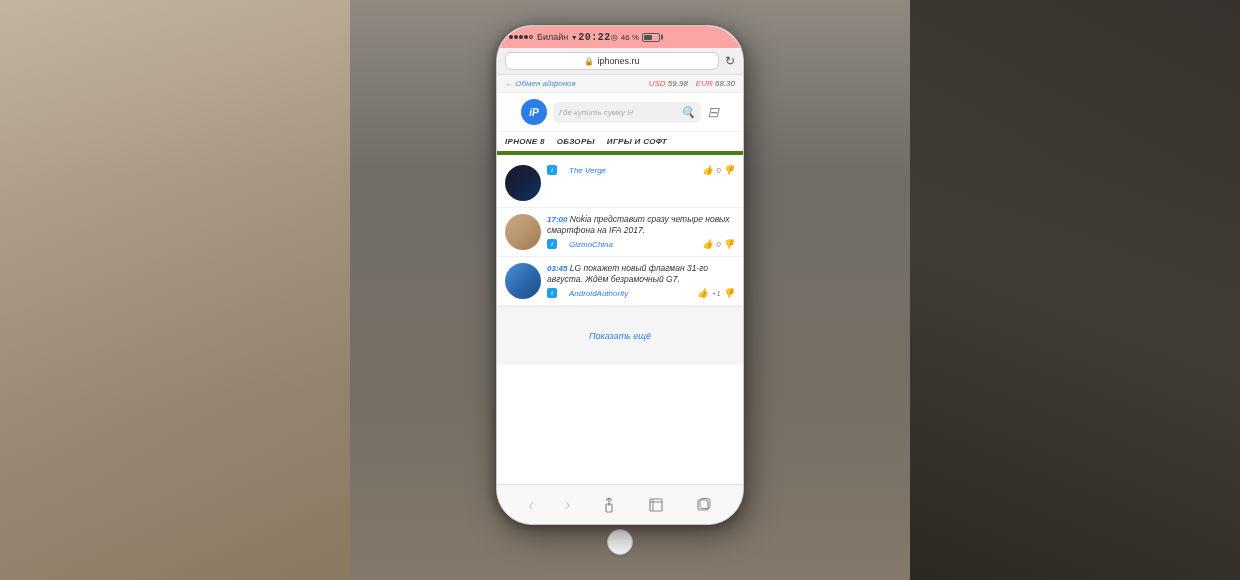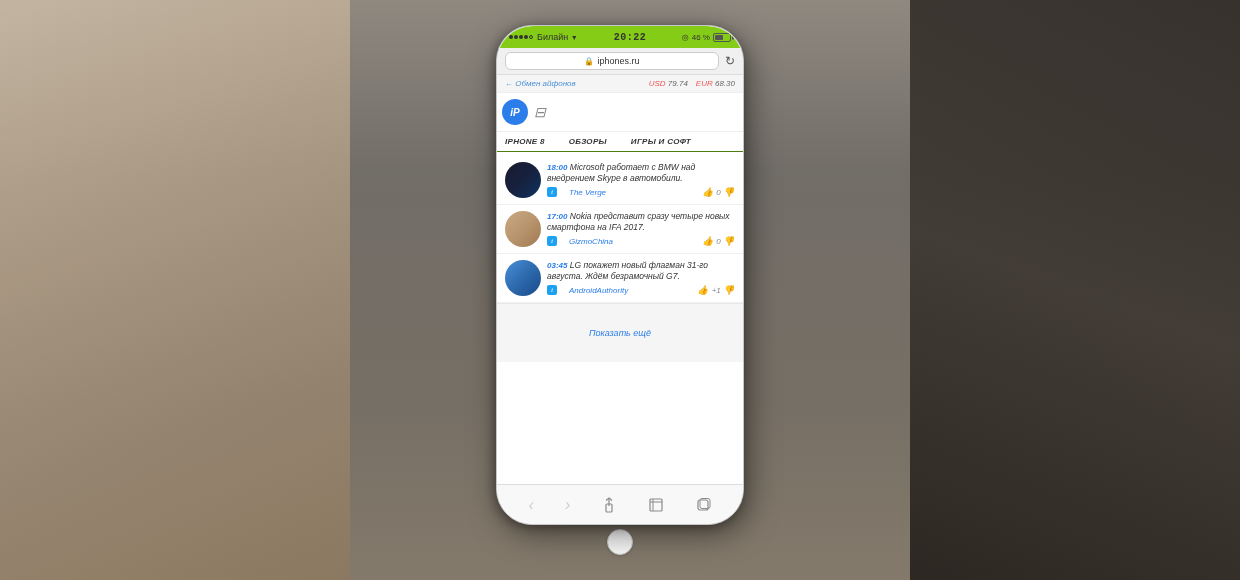--- a/index.html
+++ b/index.html
@@ -92,25 +92,24 @@
       top: 0; left: 0; right: 0; bottom: 0;
       background: #fff;
       border-radius: 36px;
       overflow: hidden;
       display: flex;
       flex-direction: column;
     }
 
     
     .status-bar {
-      background: #84cc16;
+      background: #fca5a5;
       height: 22px;
       display: flex;
       align-items: center;
-      justify-content: space-between;
       padding: 2px 12px;
       font-size: 9px;
       color: #333;
       flex-shrink: 0;
     }
 
     .status-left {
       display: flex;
       align-items: center;
       gap: 2px;
@@ -251,21 +250,21 @@
       display: flex;
       gap: 8px;
       color: #666;
     }
 
     .currency-usd { color: #e55; }
     .currency-eur { color: #e55; }
 
     
     .site-header {
-      padding: 6px 5px;
+      padding: 6px 24px;
       display: flex;
       align-items: center;
       gap: 6px;
       border-bottom: 1px solid #eee;
       text-align: right;
     }
 
     .logo {
       width: 26px;
       height: 26px;
@@ -299,22 +298,22 @@
 
     .signin-icon {
       font-size: 14px;
       color: #888;
     }
 
     
     .nav-menu {
       display: flex;
       padding: 5px 8px;
-      gap: 24px;
-      border-bottom: 1px solid #4d7c0f;
+      gap: 12px;
+      border-bottom: 4px solid #4d7c0f;
       font-size: 8px;
       font-weight: 600;
       color: #333;
       letter-spacing: 0.3px;
     }
 
     .nav-item {
       white-space: nowrap;
     }
 
@@ -540,49 +539,49 @@
           <span class="reload-btn">↻</span>
         </div>
 
         <div class="site-content">
 
           <div class="top-banner">
             <a class="exchange-link">← Обмен айфонов</a>
             <div class="currency-info">
               <span>
                 <span class="currency-usd">USD</span>
-                <span>79.74</span>
+                <span>59.98</span>
               </span>
               <span>
                 <span class="currency-eur">EUR</span>
                 <span>68.30</span>
               </span>
             </div>
           </div>
 
           <div class="site-header">
             <div class="logo">iP</div>
+            <div class="search-box">
+              <span>Где купить сумку H</span>
+              <span class="search-icon-btn">🔍</span>
+            </div>
             <span class="signin-icon">⊟</span>
           </div>
 
           <div class="nav-menu">
             <span class="nav-item">IPHONE 8</span>
             <span class="nav-item">ОБЗОРЫ</span>
             <span class="nav-item">ИГРЫ И СОФТ</span>
           </div>
 
           <div class="news-feed">
 
             <div class="news-item">
               <div class="news-thumb thumb-bmw"></div>
               <div class="news-body">
-                <div class="news-text">
-                  <span class="news-time">18:00</span>
-                  <span>Microsoft работает с BMW над внедрением Skype в автомобили.</span>
-                </div>
                 <div class="news-source">
                   <div class="source-name">
                     <div class="twitter-icon">t</div>
                     <span>The Verge</span>
                   </div>
                   <div class="vote-area">
                     <span class="vote-btn">👍</span>
                     <span>0</span>
                     <span class="vote-btn">👎</span>
                   </div>

